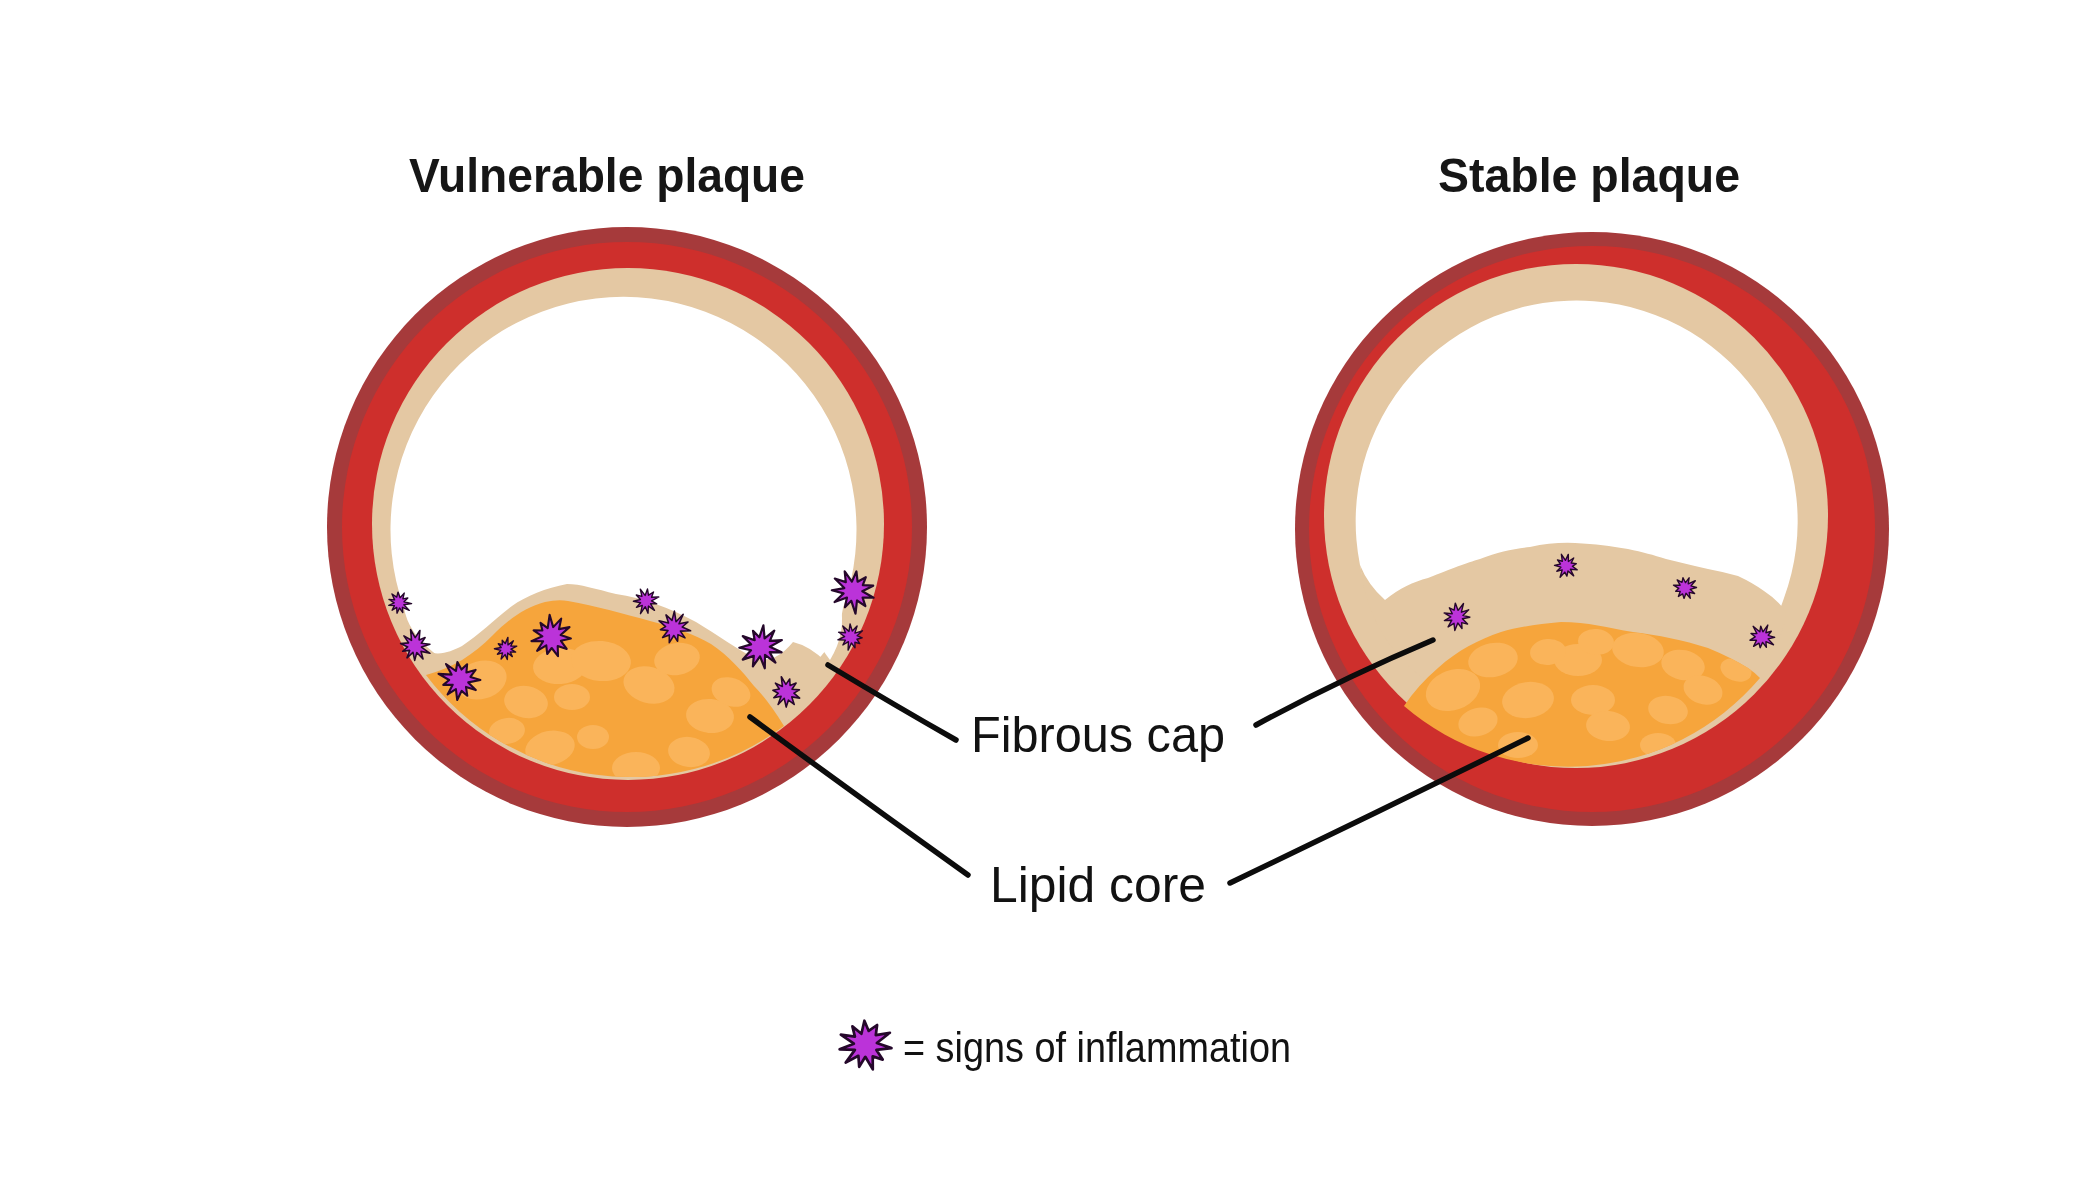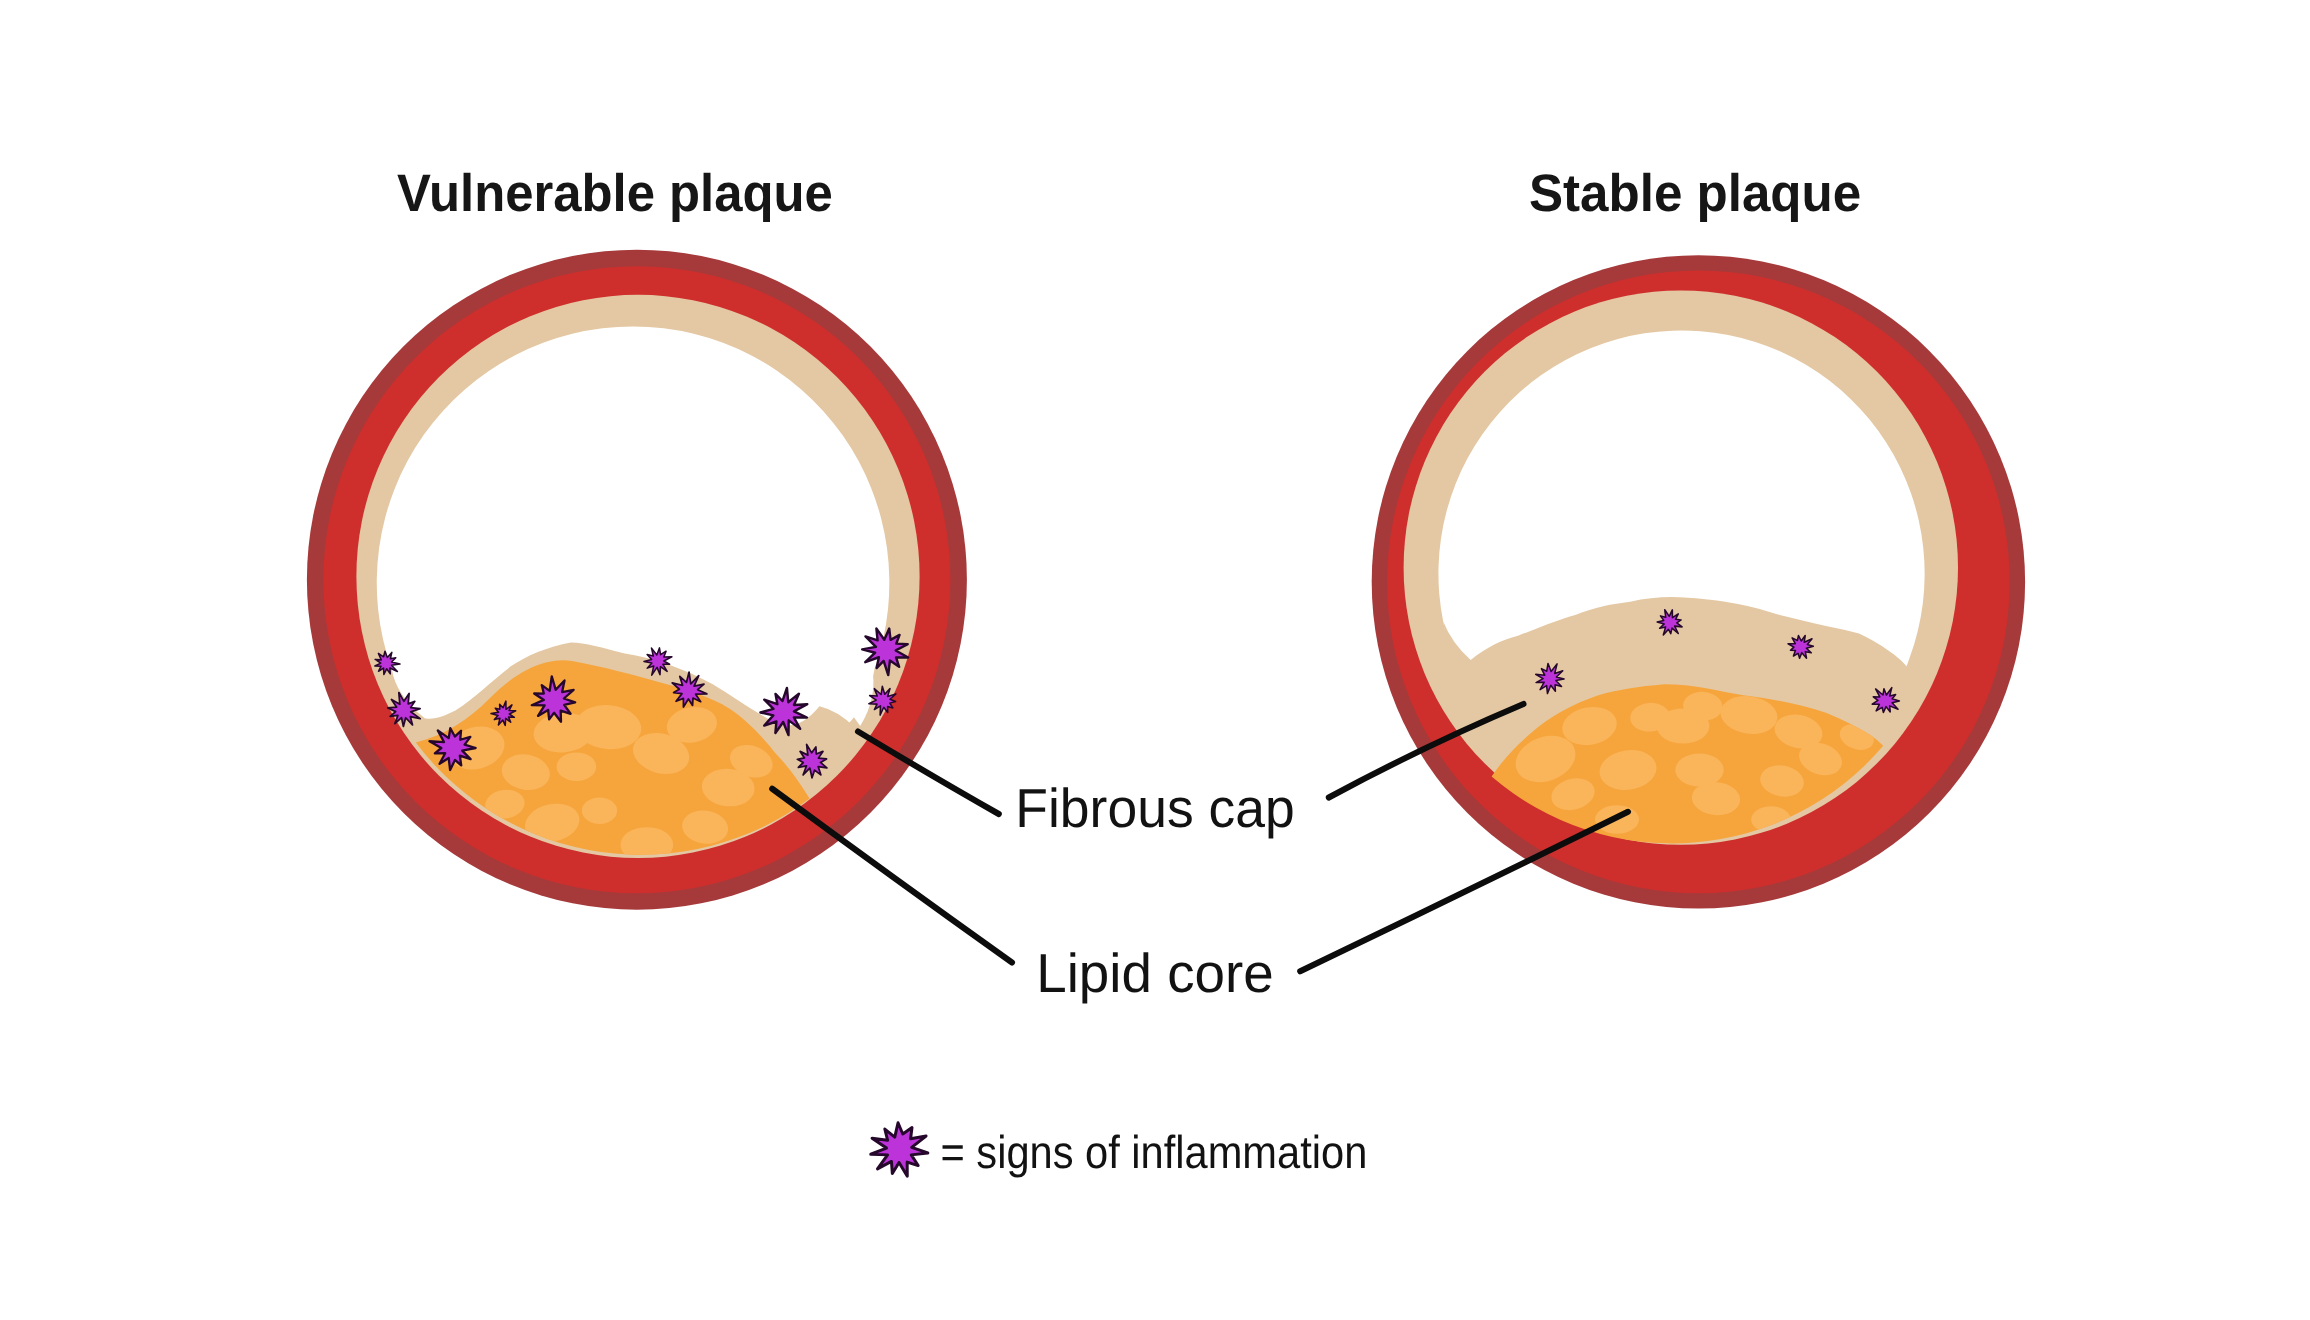--- a/index.html
+++ b/index.html
@@ -1,17 +1,17 @@
 <!DOCTYPE html>
 <html><head>
 <meta charset="utf-8">
 <style>
   html,body{margin:0;padding:0;background:#ffffff;}
   .stage{position:relative;width:1980px;height:1200px;background:#ffffff;overflow:hidden;
-         font-family:"Liberation Sans", sans-serif;}
+         font-family:"Liberation Sans", sans-serif;padding-left:48px;}
   svg{display:block;}
   text{fill:#161616;}
   .title-text{font-weight:bold;font-size:48px;letter-spacing:0px;}
   .label-text{font-weight:normal;font-size:50px;fill:#121212;}
   .legend-text{font-weight:normal;font-size:42px;fill:#121212;}
 </style>
 </head>
 <body>
 
 <div class="stage">

